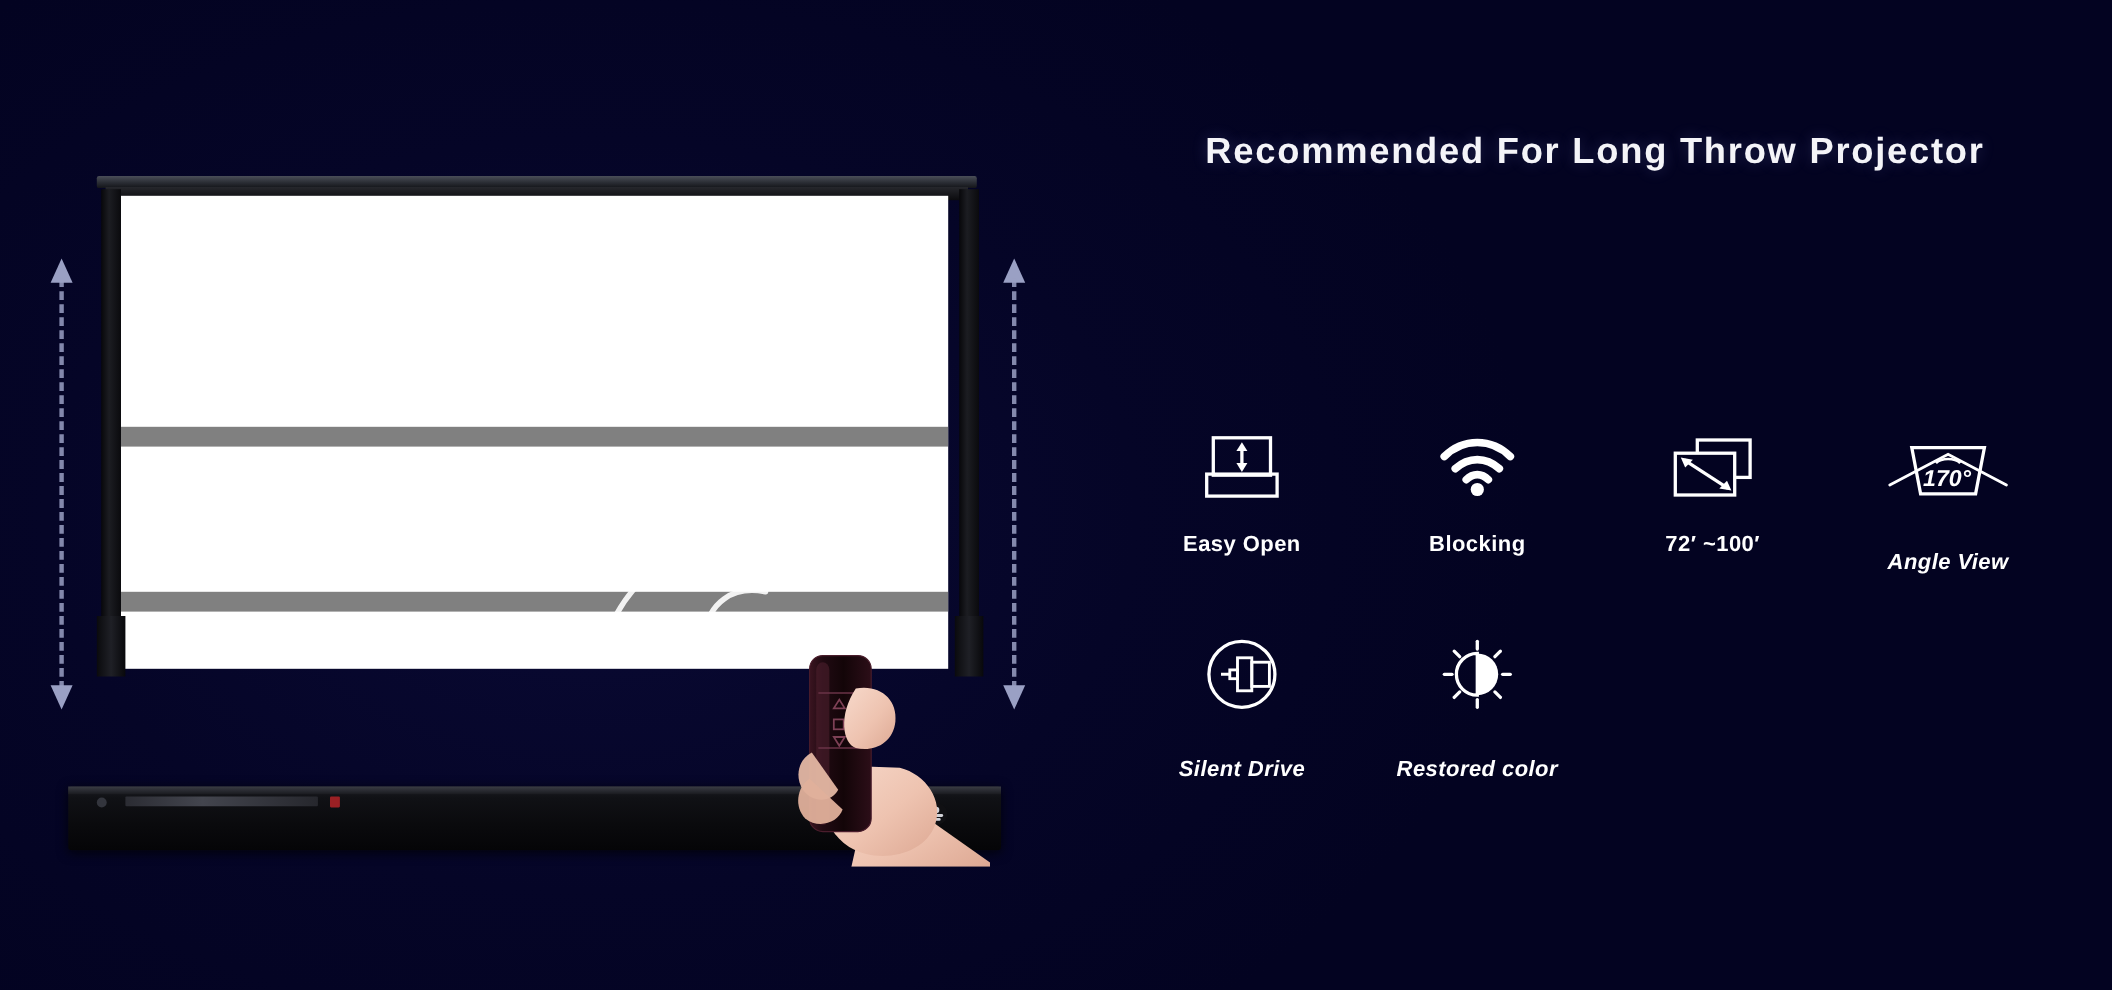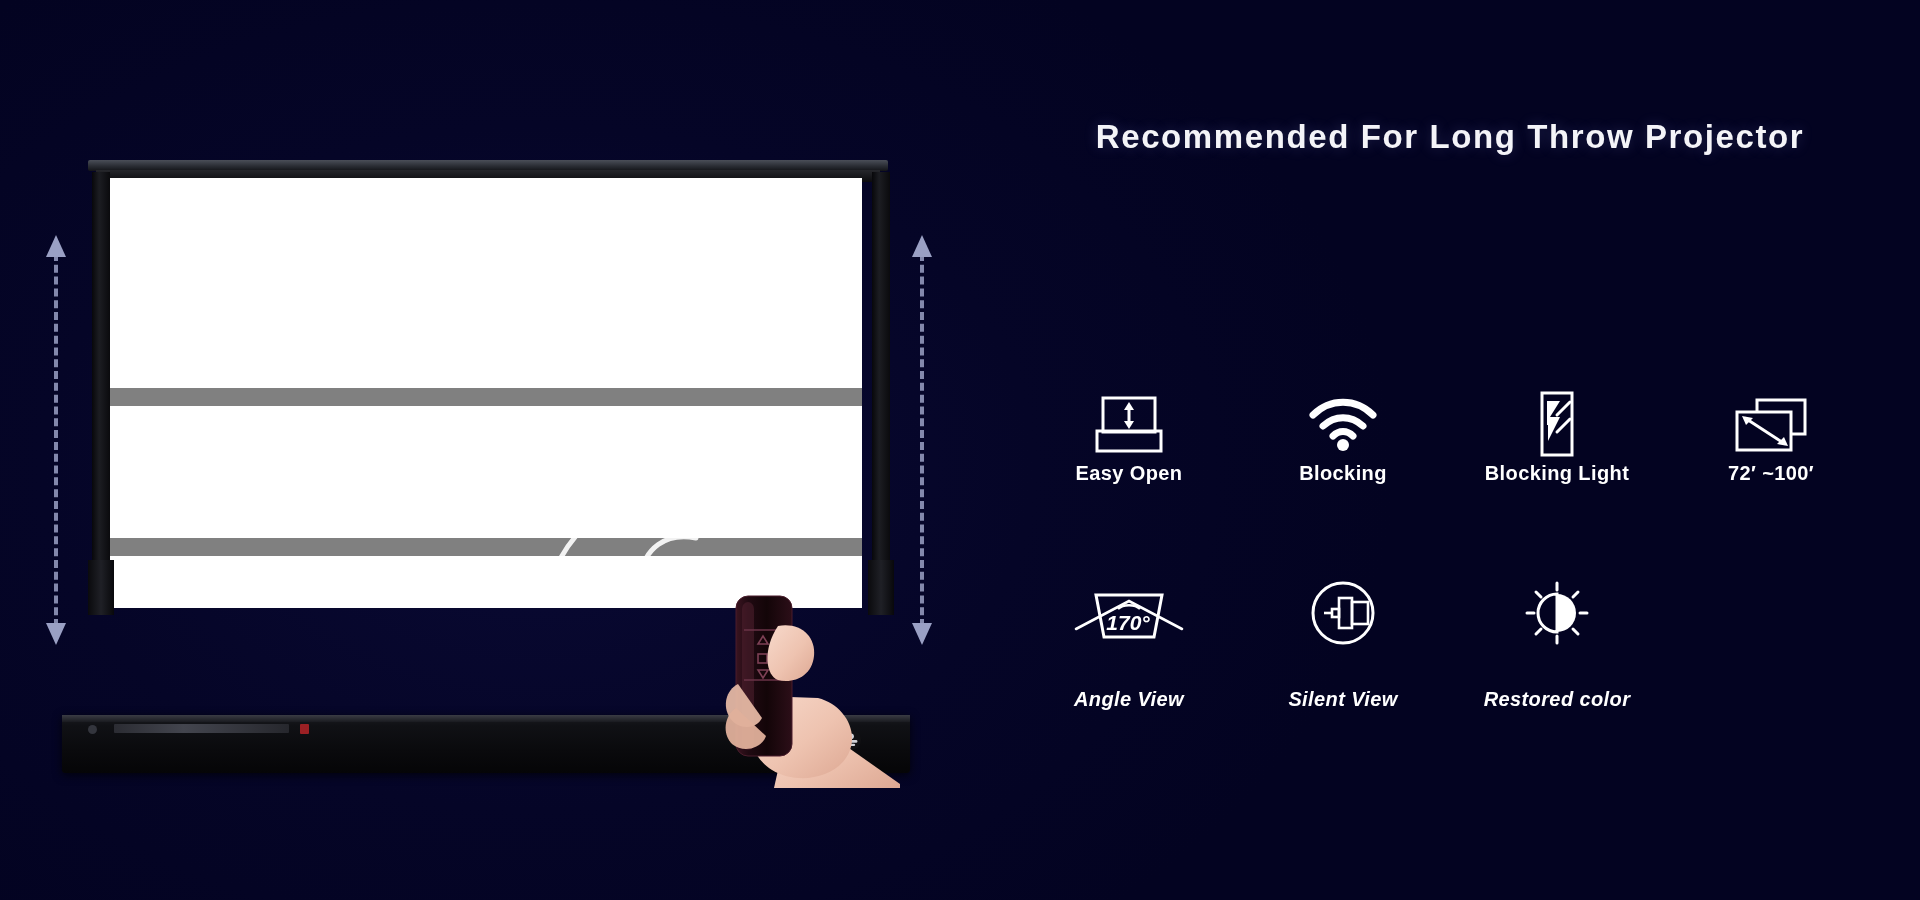--- a/index.html
+++ b/index.html
@@ -236,20 +236,21 @@
 
   .feature .glyph {
     height: 74px;
     display: flex;
     align-items: center;
     justify-content: center;
     font-style: italic;
   }
 
   .feature .caption {
+    margin-top: 22px;
     color: #ffffff;
     font-size: 20px;
     font-weight: 700;
     letter-spacing: .4px;
     white-space: nowrap;
     text-align: center;
   }
 
   .feature.row2 .caption { margin-top: 38px; font-style: italic; }
 
@@ -372,31 +373,20 @@
           <svg width="70" height="56" viewBox="0 0 70 56">
             <path d="M5 18 C 22 1, 48 1, 65 18" fill="none" stroke="#fff" stroke-width="7" stroke-linecap="round"></path>
             <path d="M15 29 C 27 18, 43 18, 55 29" fill="none" stroke="#fff" stroke-width="7" stroke-linecap="round"></path>
             <path d="M25 39 C 31 33, 39 33, 45 39" fill="none" stroke="#fff" stroke-width="7" stroke-linecap="round"></path>
             <circle cx="35" cy="48" r="6" fill="#fff"></circle>
           </svg>
         </div>
         <div class="caption">Blocking</div>
       </div>
 
-      <div class="feature">
-        <div class="glyph">
-          <svg width="56" height="72" viewBox="0 0 56 72">
-            <rect x="13" y="4" width="30" height="62" fill="none" stroke="#fff" stroke-width="3"></rect>
-            <path d="M18 12 L31 12 L21 28 L31 28 L19 52 L19 36 L18 36 Z" fill="#fff"></path>
-            <line x1="28" y1="26" x2="41" y2="13" stroke="#fff" stroke-width="3" stroke-linecap="round"></line>
-            <line x1="28" y1="43" x2="41" y2="30" stroke="#fff" stroke-width="3" stroke-linecap="round"></line>
-          </svg>
-        </div>
-        <div class="caption">Blocking Light</div>
-      </div>
 
       <div class="feature">
         <div class="glyph">
           <svg width="80" height="62" viewBox="0 0 80 62">
             <rect x="26" y="6" width="48" height="34" fill="none" stroke="#fff" stroke-width="3"></rect>
             <rect x="6" y="18" width="54" height="38" fill="none" stroke="#fff" stroke-width="3" style="fill:#030321"></rect>
             <line x1="14" y1="24" x2="54" y2="50" stroke="#fff" stroke-width="3"></line>
             <path d="M11 22 L22 24 L15 31 Z" fill="#fff"></path>
             <path d="M57 52 L46 50 L53 43 Z" fill="#fff"></path>
           </svg>
@@ -419,21 +409,21 @@
       <div class="feature row2">
         <div class="glyph">
           <svg width="66" height="66" viewBox="0 0 66 66">
             <circle cx="33" cy="33" r="30" fill="none" stroke="#fff" stroke-width="3"></circle>
             <rect x="29" y="18" width="13" height="30" fill="none" stroke="#fff" stroke-width="2.6"></rect>
             <rect x="42" y="22" width="16" height="22" fill="none" stroke="#fff" stroke-width="2.6"></rect>
             <rect x="22" y="29" width="7" height="8" fill="none" stroke="#fff" stroke-width="2.6"></rect>
             <line x1="14" y1="33" x2="22" y2="33" stroke="#fff" stroke-width="2.6"></line>
           </svg>
         </div>
-        <div class="caption">Silent View</div>
+        <div class="caption">Silent Drive</div>
       </div>
 
 
       <div class="feature row2">
         <div class="glyph">
           <svg width="64" height="64" viewBox="0 0 64 64">
             <path d="M32 13 A19 19 0 0 1 32 51 Z" fill="#fff"></path>
             <path d="M32 13 A19 19 0 0 0 32 51 Z" fill="none" stroke="#fff" stroke-width="3"></path>
             <g stroke="#fff" stroke-width="3" stroke-linecap="round">
               <line x1="32" y1="2" x2="32" y2="9"></line>

